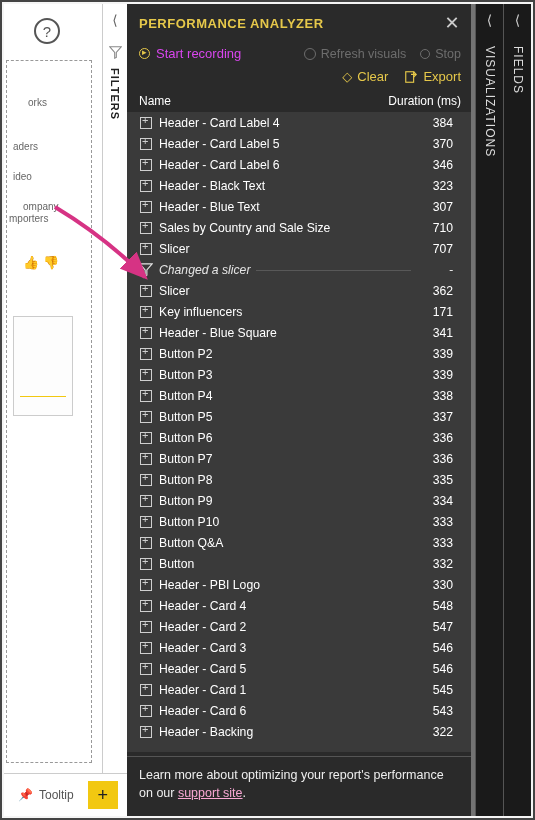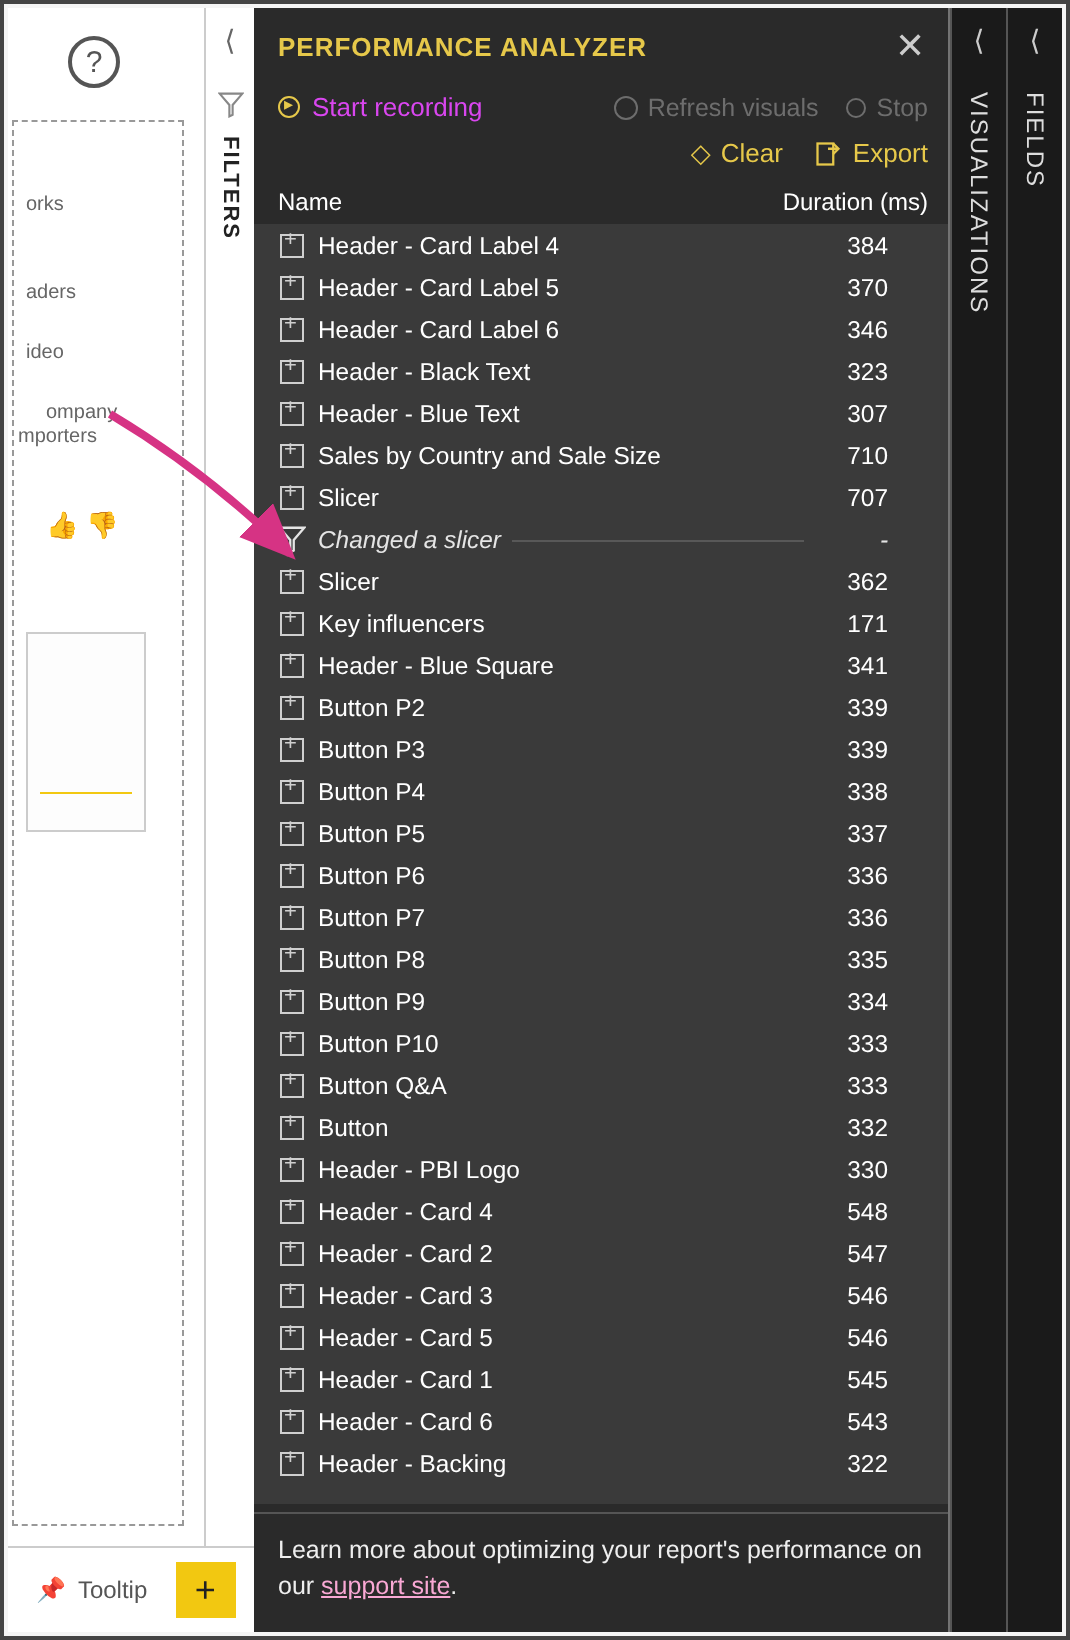--- a/index.html
+++ b/index.html
@@ -7,41 +7,41 @@
   .root { position: relative; width: 535px; height: 820px; border: 2px solid #444; background: #f5f5f5; }
 
   
   .rail { position: absolute; top: 2px; bottom: 2px; width: 28px; background: #1a1a1a; border-left: 1px solid #555; display: flex; flex-direction: column; align-items: center; }
   .rail .chev { color: #ccc; padding: 8px 0 18px; font-size: 14px; }
   .rail .vlabel { writing-mode: vertical-rl; color: #ddd; font-size: 12px; letter-spacing: 1px; }
   .rail.fields { right: 2px; }
   .rail.viz { right: 30px; }
 
   
-  .panel { position: absolute; top: 2px; bottom: 2px; left: 125px; right: 58px; background: #2a2a2a; border-right: 1px solid #737373; display: flex; flex-direction: column; }
+  .panel { position: absolute; top: 2px; bottom: 2px; left: 125px; right: 58px; background: #2a2a2a; border-right: 4px solid #737373; display: flex; flex-direction: column; }
   .panel-header { display: flex; align-items: center; height: 38px; padding: 0 6px 0 12px; }
   .panel-title { color: #E6C84A; font-size: 13px; font-weight: 600; letter-spacing: .5px; flex: 1; }
   .close-x { color: #ccc; font-size: 18px; width: 26px; text-align: center; cursor: pointer; }
   .panel .action-row1 { display: flex; align-items: center; gap: 14px; padding: 4px 10px 6px 12px; }
   .start-rec { color: #d946ef; font-size: 13px; display: flex; align-items: center; gap: 6px; cursor: pointer; }
   .start-rec .circ { width: 11px; height: 11px; border: 1.5px solid #E6C84A; border-radius: 50%; position: relative; }
   .start-rec .circ::after { content: "▸"; position: absolute; left: 2px; top: -2px; font-size: 9px; color: #E6C84A; }
   .disabled { color: #6d6d6d; font-size: 12.5px; display: flex; align-items: center; gap: 5px; }
   .disabled .refresh-ico { width: 12px; height: 12px; border: 1.5px solid #6d6d6d; border-radius: 50%; position: relative; }
   .disabled .stop-ico { width: 10px; height: 10px; border: 1.5px solid #6d6d6d; border-radius: 50%; }
   .panel .action-row2 { display: flex; justify-content: flex-end; align-items: center; gap: 16px; padding: 2px 10px 6px 12px; }
   .clear-btn, .export-btn { color: #E6C84A; font-size: 13px; display: flex; align-items: center; gap: 5px; cursor: pointer; }
   .clear-ico { display: inline-block; font-size: 13px; }
   .export-ico svg { display: block; }
 
   
   .table-head { display: flex; height: 22px; align-items: center; padding: 0 10px 0 12px; font-size: 12px; color: #fff; }
   .table-head :first-child { flex: 1; }
   .list-wrap { position: relative; flex: 1; overflow: hidden; background: #3a3a3a; margin-bottom: 4px; }
-  .list-inner { position: absolute; inset: 0 0 0 0; overflow-y: auto; padding-right: 24px; border-radius: 20px; }
+  .list-inner { position: absolute; inset: 0 0 0 0; overflow-y: auto; padding-right: 12px; border-radius: 20px; }
   .list-inner::-webkit-scrollbar { width: 8px; }
   .list-inner::-webkit-scrollbar-track { background: #2f2f2f; }
   .list-inner::-webkit-scrollbar-thumb { background: #666; }
   .row { display: flex; align-items: center; height: 21px; padding: 0 6px 0 12px; font-size: 12.2px; color: #fff; cursor: pointer; }
   .row .exp { width: 14px; height: 14px; flex: 0 0 14px; color: #cfcfcf; position: relative; margin-right: 6px; }
   .row .exp::before { content: ""; position: absolute; inset: 1px; border: 1px solid #cfcfcf; }
   .row .exp::after { content: "+"; position: absolute; left: 3px; top: -2px; font-size: 11px; color: #cfcfcf; }
   .row .name { flex: 1; overflow: hidden; text-overflow: ellipsis; white-space: nowrap; }
   .row .dur { flex: 0 0 42px; text-align: right; }
   .row.event { font-style: italic; color: #e5e5e5; }
@@ -77,21 +77,21 @@
   .arrow-overlay { position:absolute; pointer-events:none; z-index:50; }
 </style>
 </head>
 <body>
 
 <div class="root">
 
   <div class="canvas">
     <div class="help">?</div>
     <div class="dash-border">
-      <span class="frag" style="top:36px;left:6px;">orks</span>
+      <span class="frag" style="top:36px;left:21px;">orks</span>
       <span class="frag" style="top:80px;left:6px;">aders</span>
       <span class="frag" style="top:110px;left:6px;">ideo</span>
       <span class="frag" style="top:140px;left:16px;">ompany</span>
       <span class="frag" style="top:152px;left:2px;">mporters</span>
       <span class="frag" style="top:270px;left:6px;">ss is</span>
       <span class="frag" style="top:194px;left:16px;font-size:13px;color:#888;">👍</span>
       <span class="frag" style="top:194px;left:36px;font-size:13px;color:#888;">👎</span>
       <div style="position:absolute;top:255px;left:6px;width:60px;height:100px;border:1px solid #ccc;background:#fdfdfd;">
         <div style="position:absolute;bottom:18px;left:6px;right:6px;border-top:1px solid #F2C811;"></div>
       </div>

